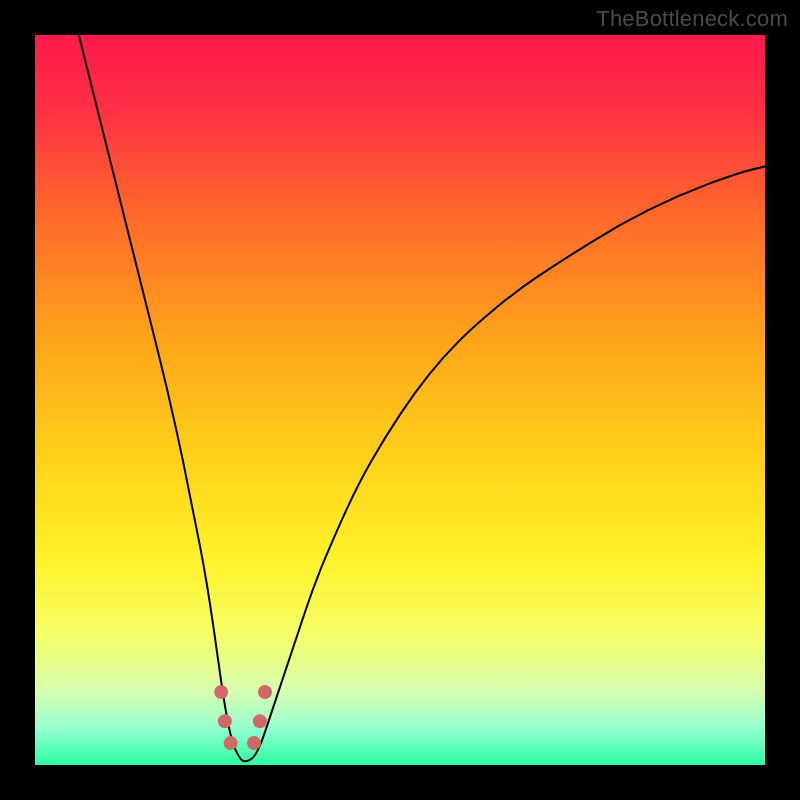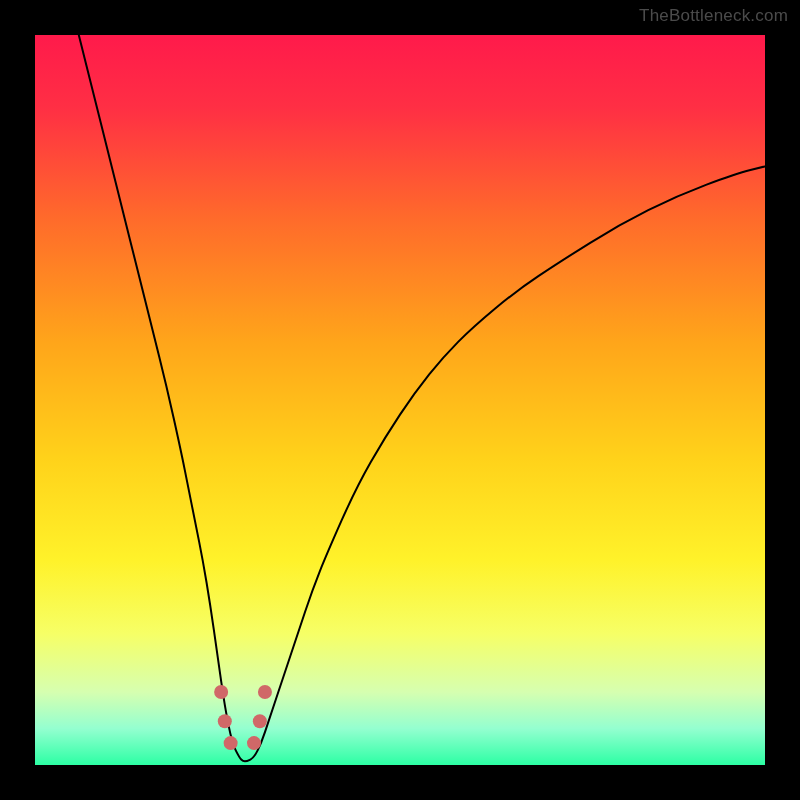--- a/index.html
+++ b/index.html
@@ -24,21 +24,21 @@
     top: 35px;
     width: 730px;
     height: 730px;
     overflow: hidden;
   }
   .watermark {
     position: absolute;
     top: 6px;
     right: 12px;
     color: #4b4b4b;
-    font-size: 17px;
+    font-size: 22px;
     font-weight: 500;
     letter-spacing: 0.2px;
   }
   svg { display: block; }
 </style>
 </head>
 <body>
 
 <div class="frame">
   <div class="watermark">TheBottleneck.com</div>

